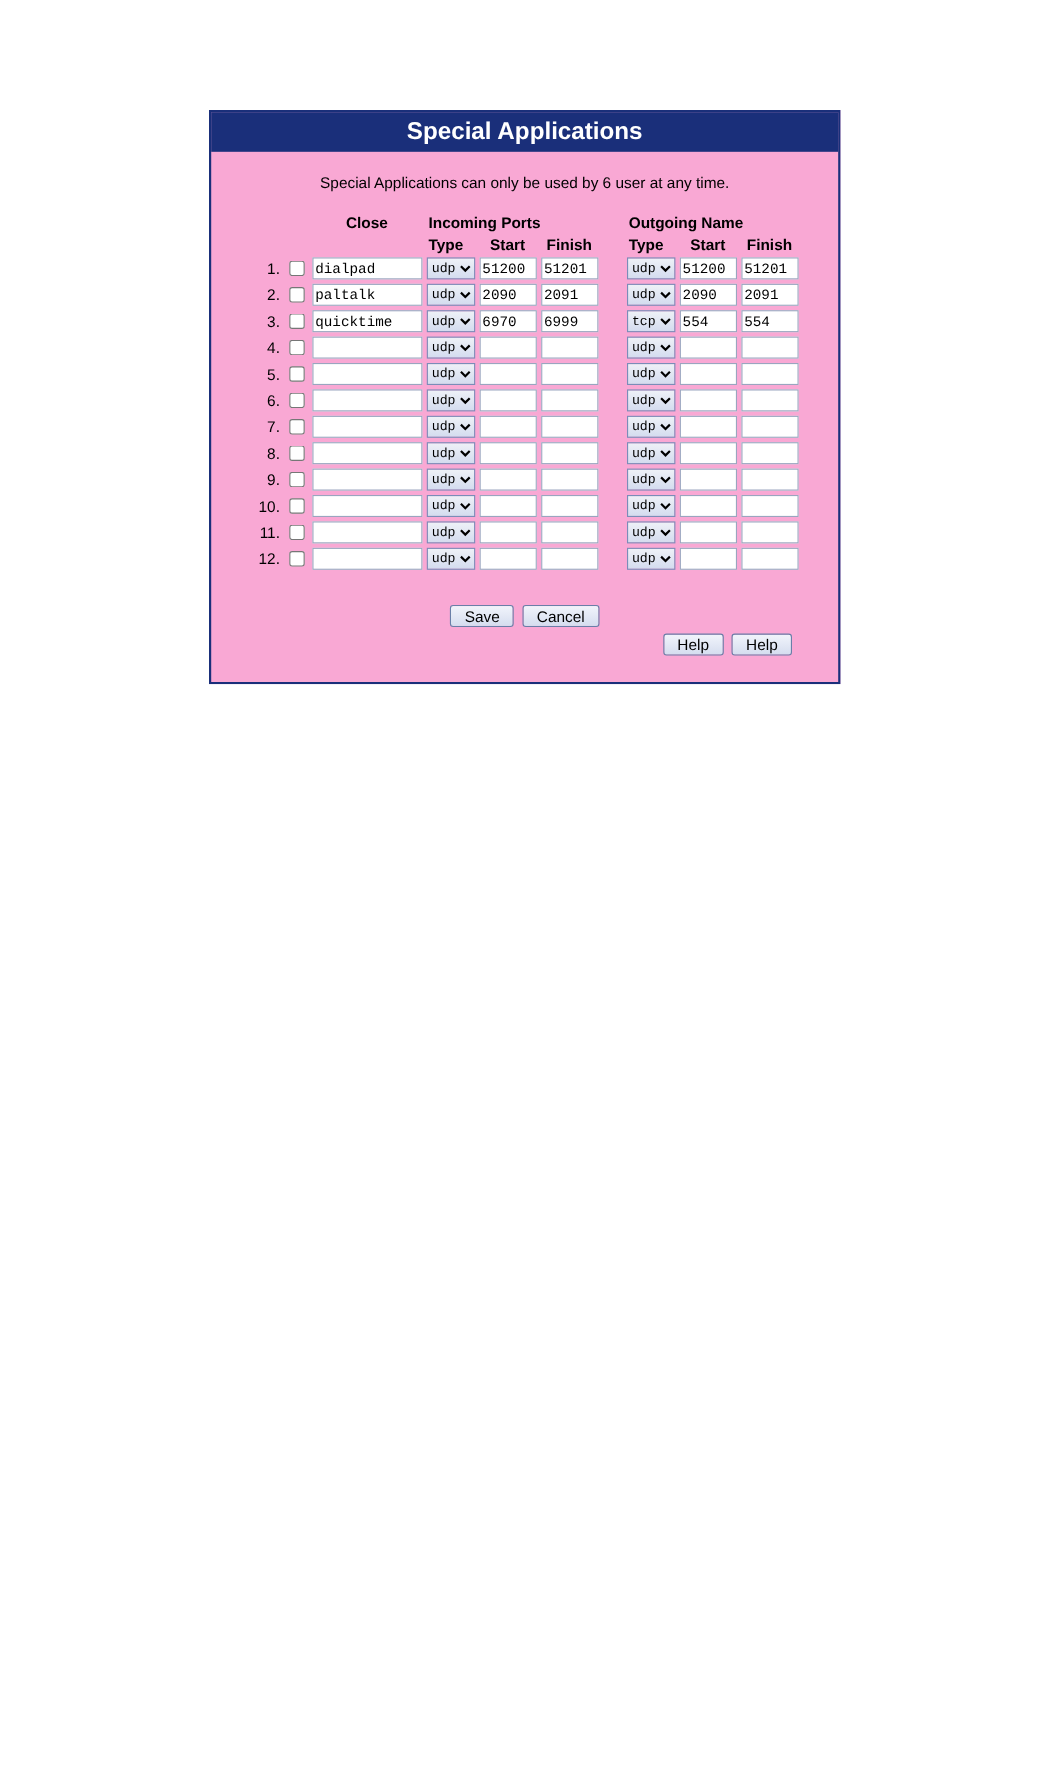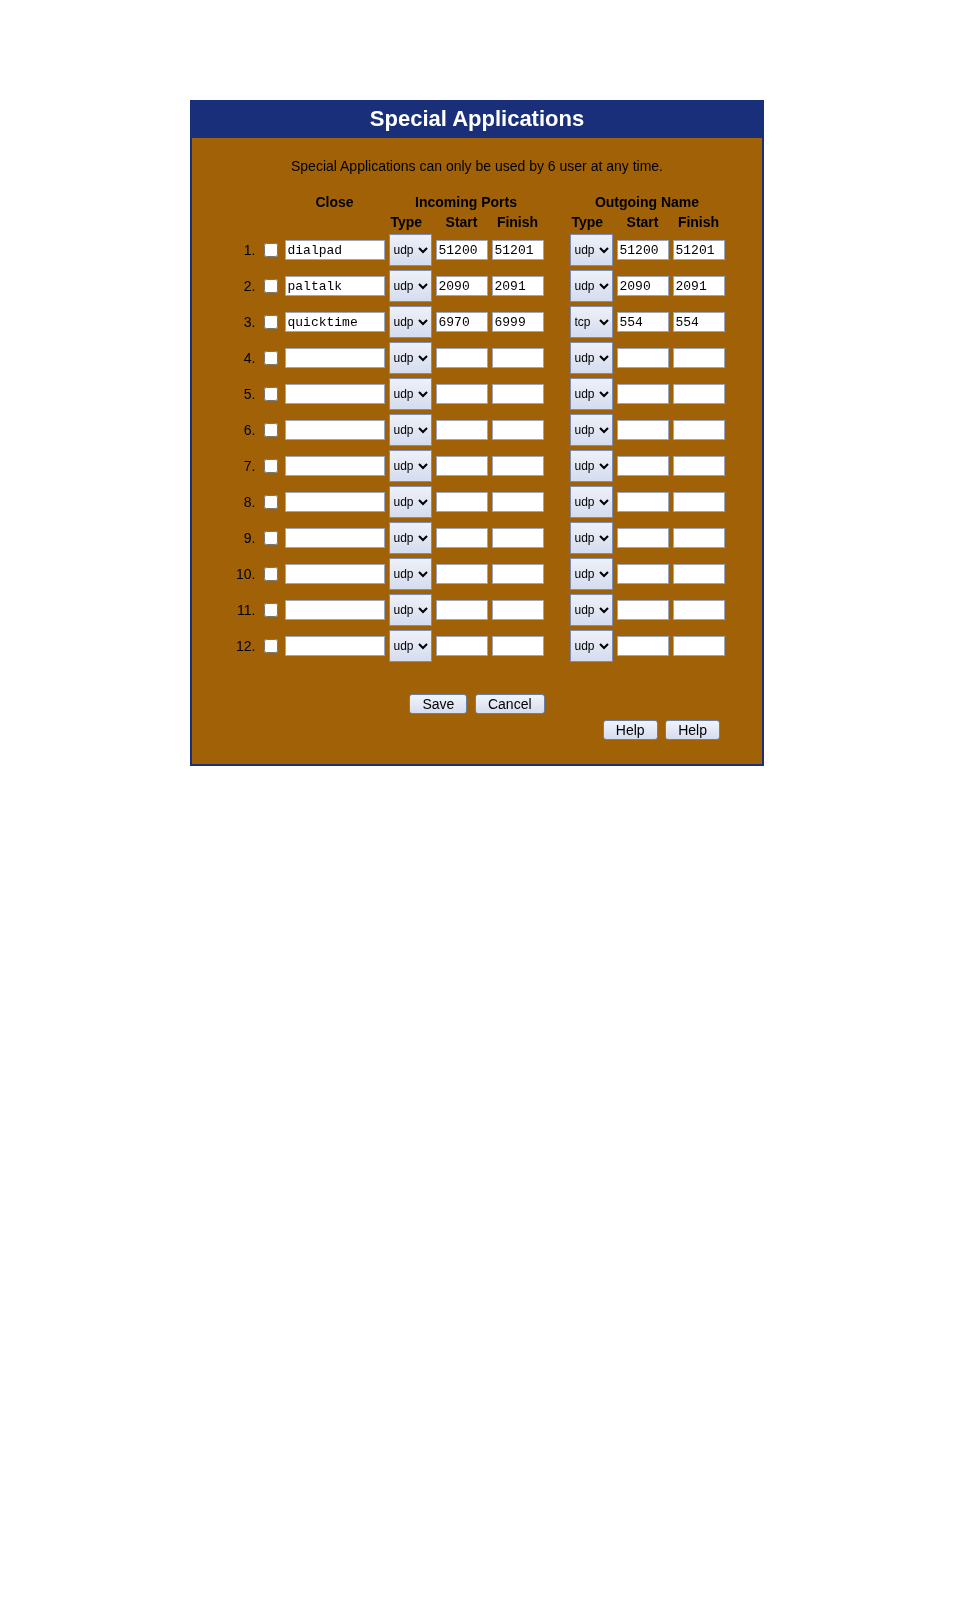--- a/index.html
+++ b/index.html
@@ -7,21 +7,21 @@
     padding: 0;
     font-family: Arial, Helvetica, sans-serif;
     font-size: 13px;
     background: #fff;
     color: #000;
   }
   .panel {
     width: 570px;
     margin: 100px auto 0 auto;
     border: 2px solid #1a2f7a;
-    background: #a16207;
+    background: #f9a8d4;
     padding-bottom: 24px;
   }
   .panel-header {
     background: #1a2f7a;
     color: #fff;
     font-size: 22px;
     font-weight: bold;
     text-align: center;
     padding: 4px 0 6px 0;
   }
@@ -40,21 +40,21 @@
     font-size: 14px;
     padding: 2px 4px;
   }
   table.grid td {
     padding: 2px 2px;
     vertical-align: middle;
   }
   .section-head {
     font-weight: bold;
     font-size: 14px;
-    text-align: center;
+    text-align: left;
     padding-bottom: 4px;
   }
   .rownum {
     text-align: right;
     font-size: 14px;
     padding-right: 2px;
     min-width: 26px;
   }
   input.chk {
     width: 14px;
@@ -74,24 +74,24 @@
     width: 46px;
     font-family: "Courier New", monospace;
     font-size: 13px;
     border: 1px solid #9aa5bf;
     padding: 1px 2px;
     height: 16px;
     background: #fff;
   }
   select.sel-type {
     font-size: 12px;
-    font-family: Liberation Sans, sans-serif;
+    font-family: Liberation Mono, monospace;
     border: 1px solid #7a8db8;
     background: linear-gradient(#eef1f7,#d4dcef);
-    height: 32px;
+    height: 20px;
   }
   .gap-col {
     width: 14px;
   }
   .buttons-center {
     text-align: center;
     margin-top: 30px;
   }
   .buttons-right {
     text-align: right;

